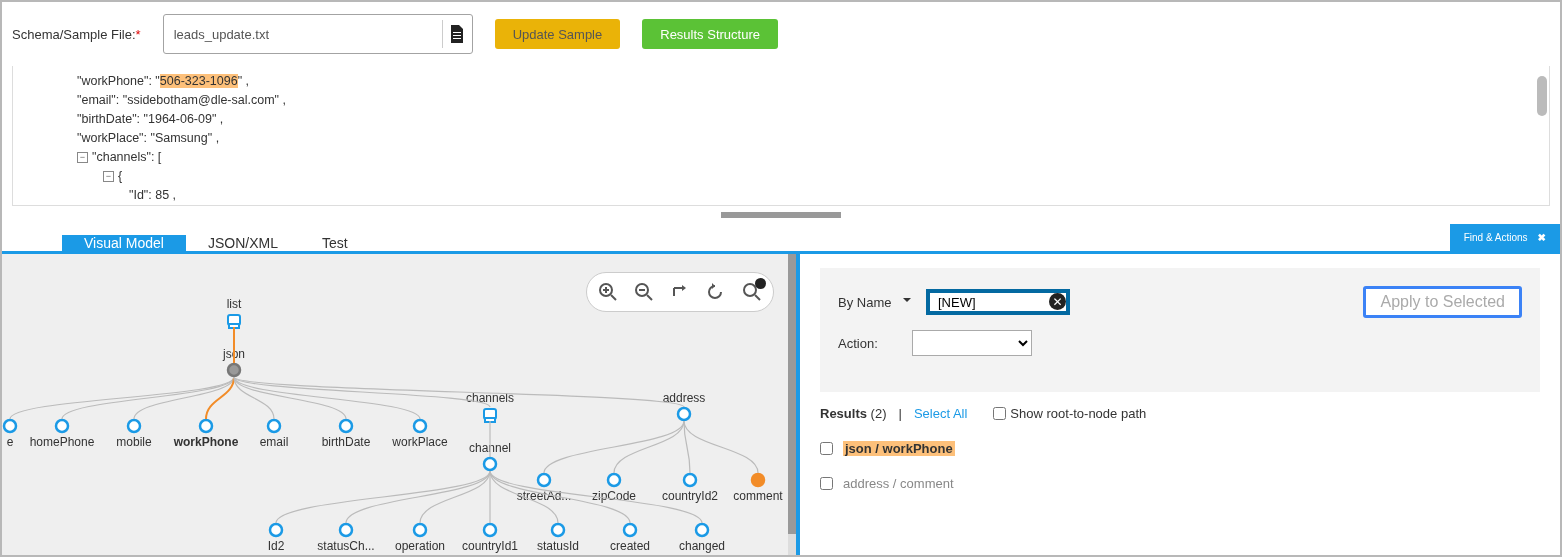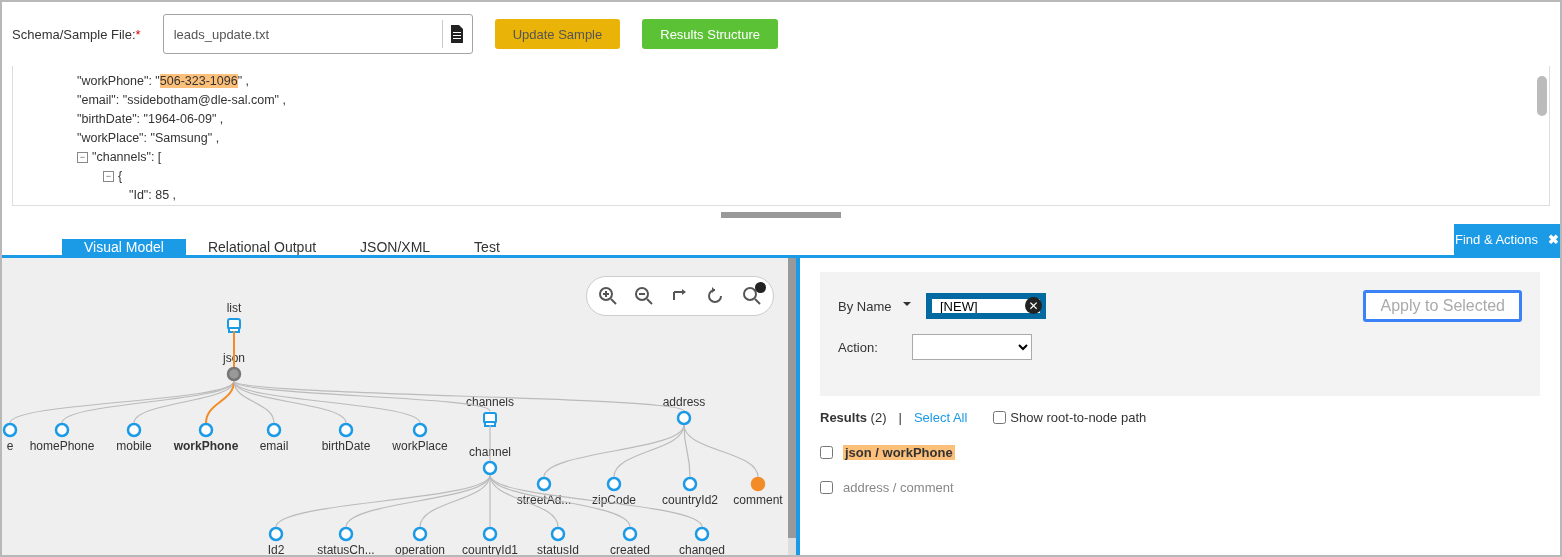--- a/index.html
+++ b/index.html
@@ -16,21 +16,21 @@
 .code-panel{margin:0 10px 0 10px;border:1px solid #ddd;border-top:none;height:140px;overflow:hidden;position:relative;padding:6px 0 6px 38px;font-size:12.5px;color:#333}
 .code-line{line-height:19px;white-space:nowrap}
 .code-line .hl{background:#fdc07a}
 .code-line .caret{display:inline-block;width:11px;height:11px;border:1px solid #888;font-size:9px;line-height:9px;text-align:center;color:#666;margin-right:4px;vertical-align:middle}
 .vscroll-ghost{position:absolute;right:2px;top:10px;width:10px;height:40px;background:#bbb;border-radius:5px}
 .drag-handle{width:120px;height:6px;background:#999;margin:6px auto 0 auto}
 .tabs-row{display:flex;align-items:flex-end;border-bottom:3px solid #1b9ae6;margin-top:6px;position:relative}
 .tab-spacer{width:60px}
 .tab{padding:0 22px;font-size:14px;color:#333;cursor:pointer}
 .tab.active{background:#1b9ae6;color:#fff}
-.find-actions-tab{margin-left:auto;background:#1b9ae6;color:#fff;padding:8px 1px;font-size:13px;display:flex;align-items:center;gap:10px;cursor:pointer}
+.find-actions-tab{margin-left:auto;background:#1b9ae6;color:#fff;padding:8px 14px;font-size:10px;display:flex;align-items:center;gap:10px;cursor:pointer}
 .find-actions-tab .x{font-weight:bold}
 .lower{display:flex;height:306px}
 .canvas-area{flex:1;background:#efefef;position:relative;border-right:4px solid #1b9ae6;overflow:hidden}
 .vscroll2{position:absolute;right:0;top:0;width:8px;height:100%;background:#ddd}
 .vscroll2 .thumb{width:8px;background:#999;position:absolute}
 .canvas-toolbar{position:absolute;top:18px;right:22px;background:#fff;border:1px solid #ccc;border-radius:22px;height:40px;display:flex;align-items:center;padding:0 10px;gap:14px}
 .tool-icon{width:22px;height:22px;display:flex;align-items:center;justify-content:center;cursor:pointer;color:#555}
 .badge-dot{position:relative}
 .badge-dot::after{content:"";position:absolute;top:-3px;right:-3px;width:11px;height:11px;background:#222;border-radius:50%}
 svg.tree{position:absolute;top:0;left:0}
@@ -40,21 +40,21 @@
 .node.box rect{fill:#fff;stroke:#1b9ae6;stroke-width:2}
 .node text{font-size:12px;fill:#333;text-anchor:middle}
 .node.bold text{font-weight:bold}
 .edge{stroke:#bbb;stroke-width:1.2;fill:none}
 .edge.hl{stroke:#f28c28;stroke-width:2}
 .side-panel{width:760px;background:#fff;padding:14px 20px;font-size:13px;color:#333}
 .filter-box{background:#f3f3f3;padding:18px 18px 24px 18px;margin-bottom:14px}
 .filter-row{display:flex;align-items:center;gap:14px;margin-bottom:12px}
 .filter-label{width:60px;font-size:13px}
 .dd{display:flex;align-items:flex-start;gap:4px;cursor:pointer}
-.search-input{width:120px;height:26px;border:6px solid #0369a1;padding:0 18px 0 8px;font-size:13px}
+.search-input{width:144px;height:26px;border:4px solid #0369a1;padding:0 18px 0 8px;font-size:13px}
 .search-wrap{position:relative}
 .clear-x{position:absolute;right:4px;top:4px;width:17px;height:17px;background:#222;color:#fff;border-radius:50%;font-size:12px;display:flex;align-items:center;justify-content:center;cursor:pointer}
 .action-select{width:120px;height:26px;border:1px solid #aaa;background:#fff}
 .apply-btn{margin-left:auto;border:3px solid #3b82f6;background:#fff;color:#aaa;padding:4px 14px;border-radius:3px;font-size:16px}
 .results-row{display:flex;align-items:center;gap:12px;margin-bottom:10px}
 .results-row .link{color:#1b9ae6;cursor:pointer}
 .result-item{display:flex;align-items:center;gap:10px;margin:20px 0;font-size:13px}
 .result-item input{margin:0}
 .result-item .hl-bg{background:#fdc07a;padding:0 2px;font-weight:bold}
 .result-item.dim{color:#888}
@@ -91,21 +91,20 @@
     </div>
   <div class="vscroll-ghost"></div>
 </div>
 
 <div class="drag-handle"></div>
 
 <div class="tabs-row">
   <div class="tab-spacer"></div>
   <div id="tabs-holder" style="display:flex">
       <div class="tab active">Visual Model</div>
-      <div class="tab">Relational Output</div>
       <div class="tab">JSON/XML</div>
       <div class="tab">Test</div>
     </div>
   <div class="find-actions-tab">
     <span>Find &amp; Actions</span>
     <span class="x">✖</span>
   </div>
 </div>
 
 <div class="lower">

